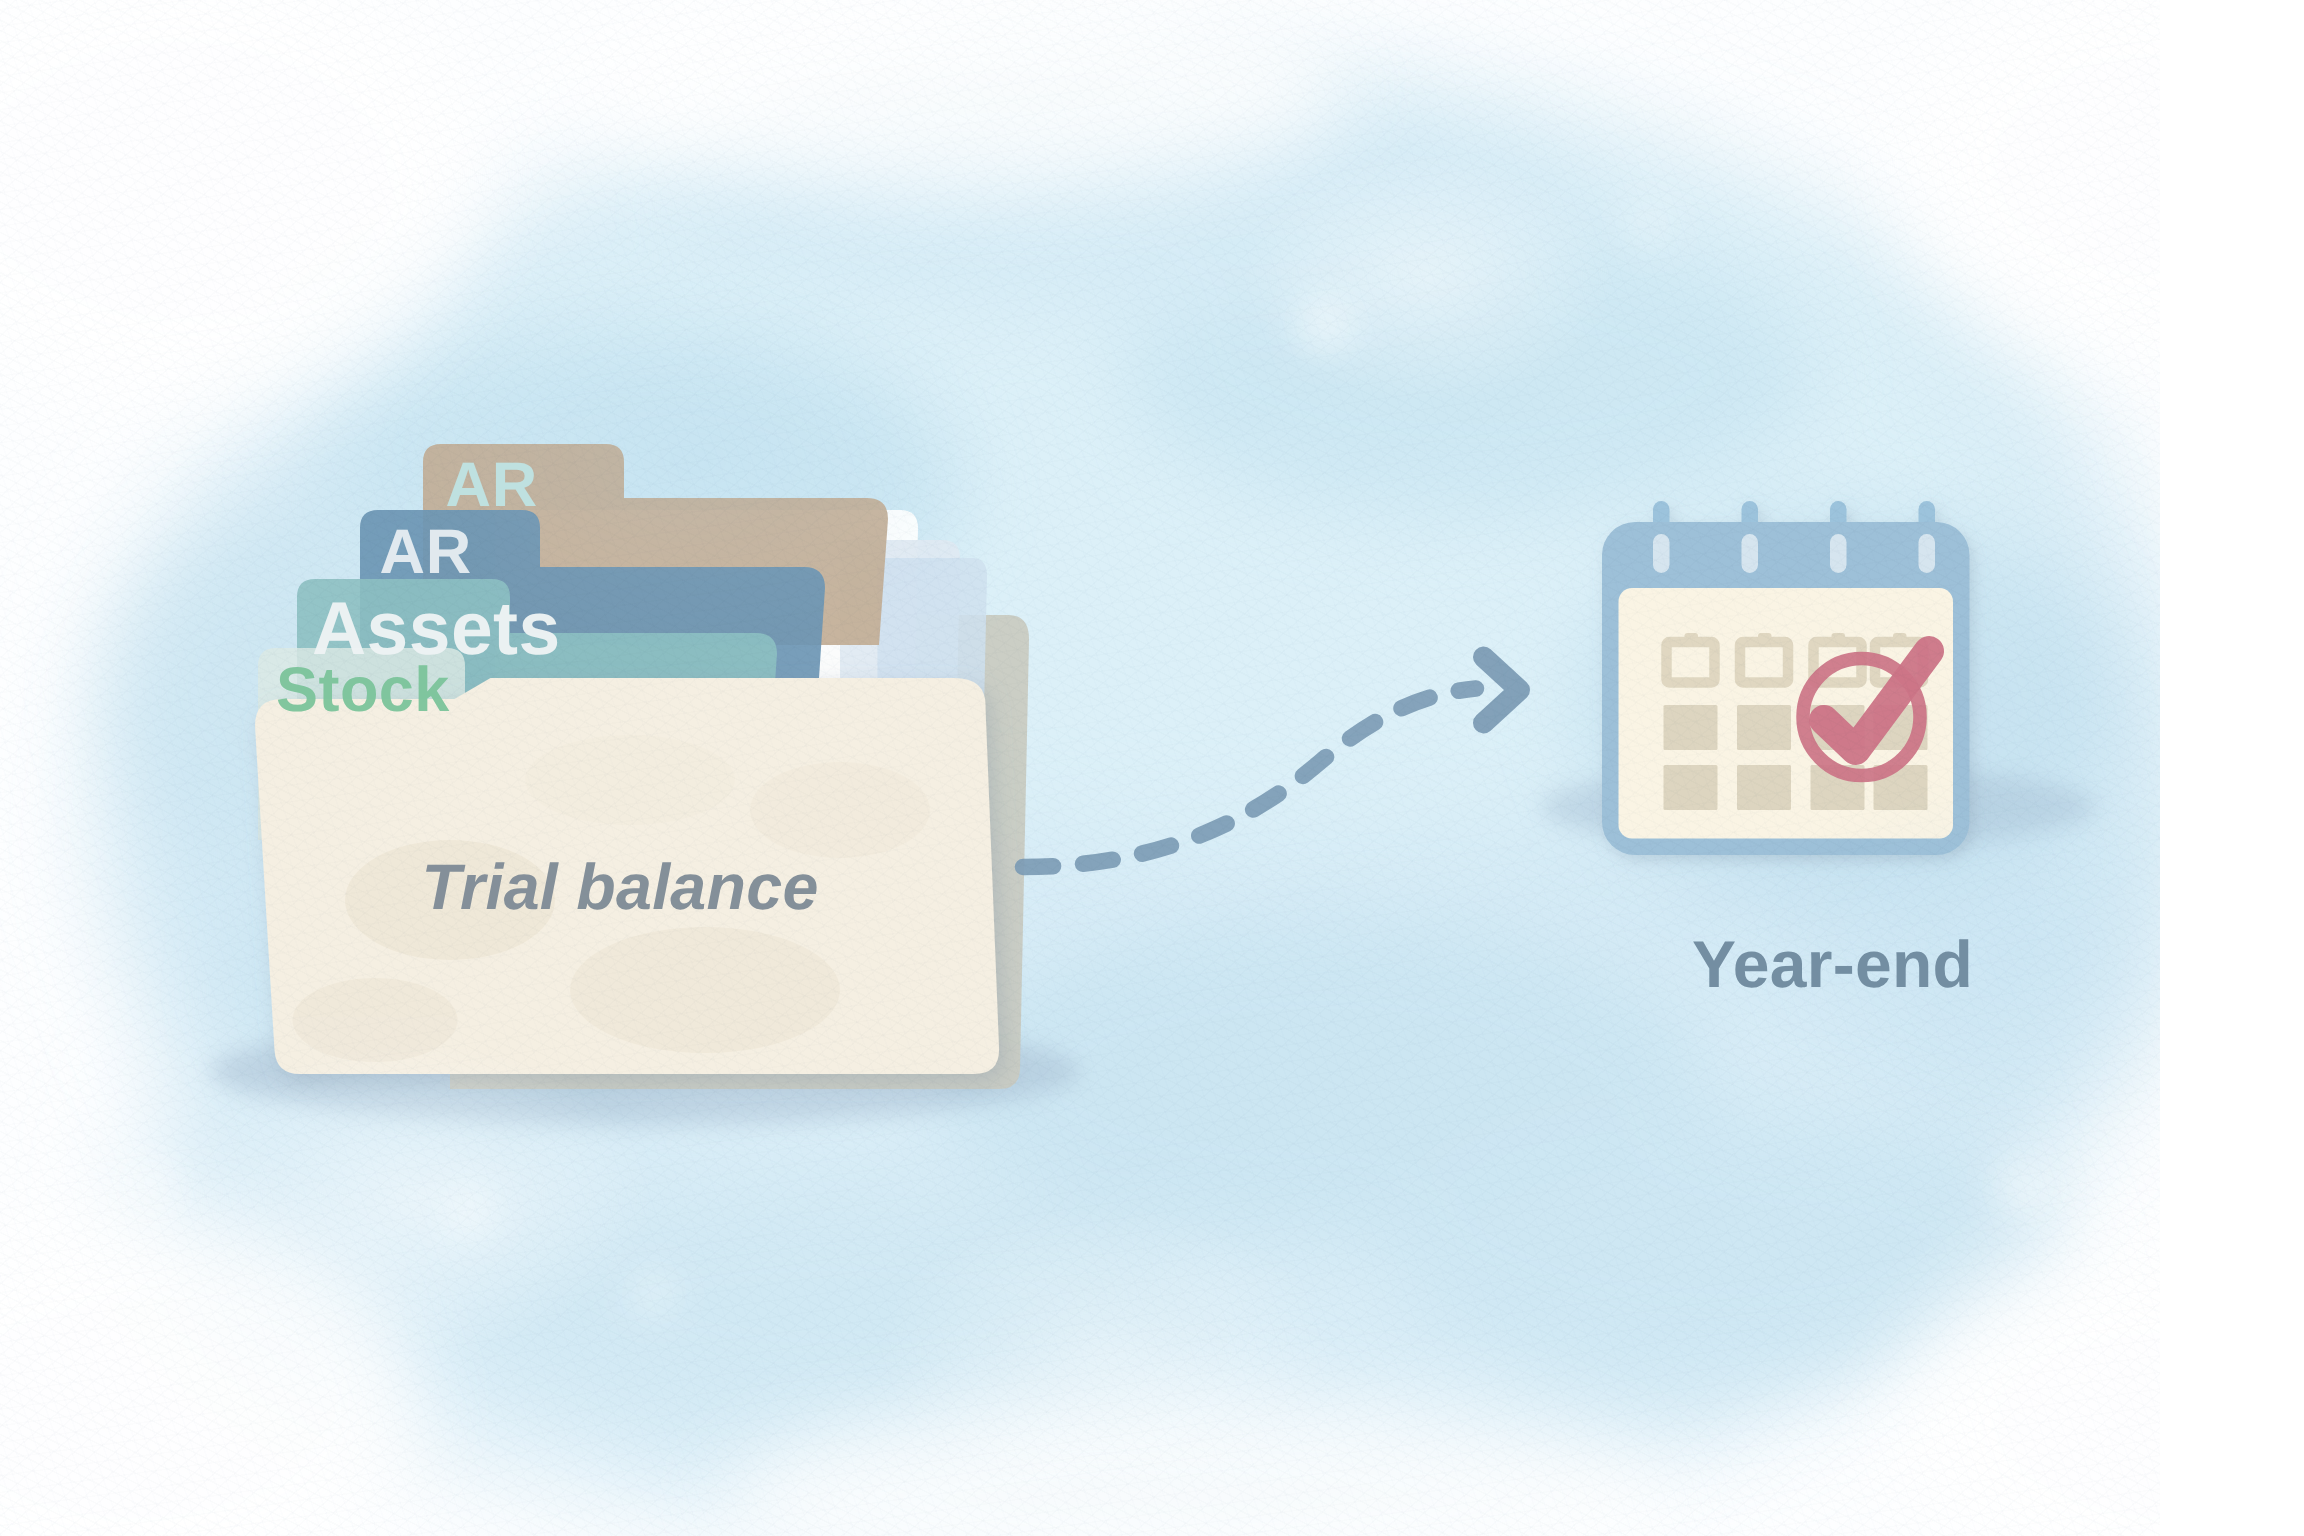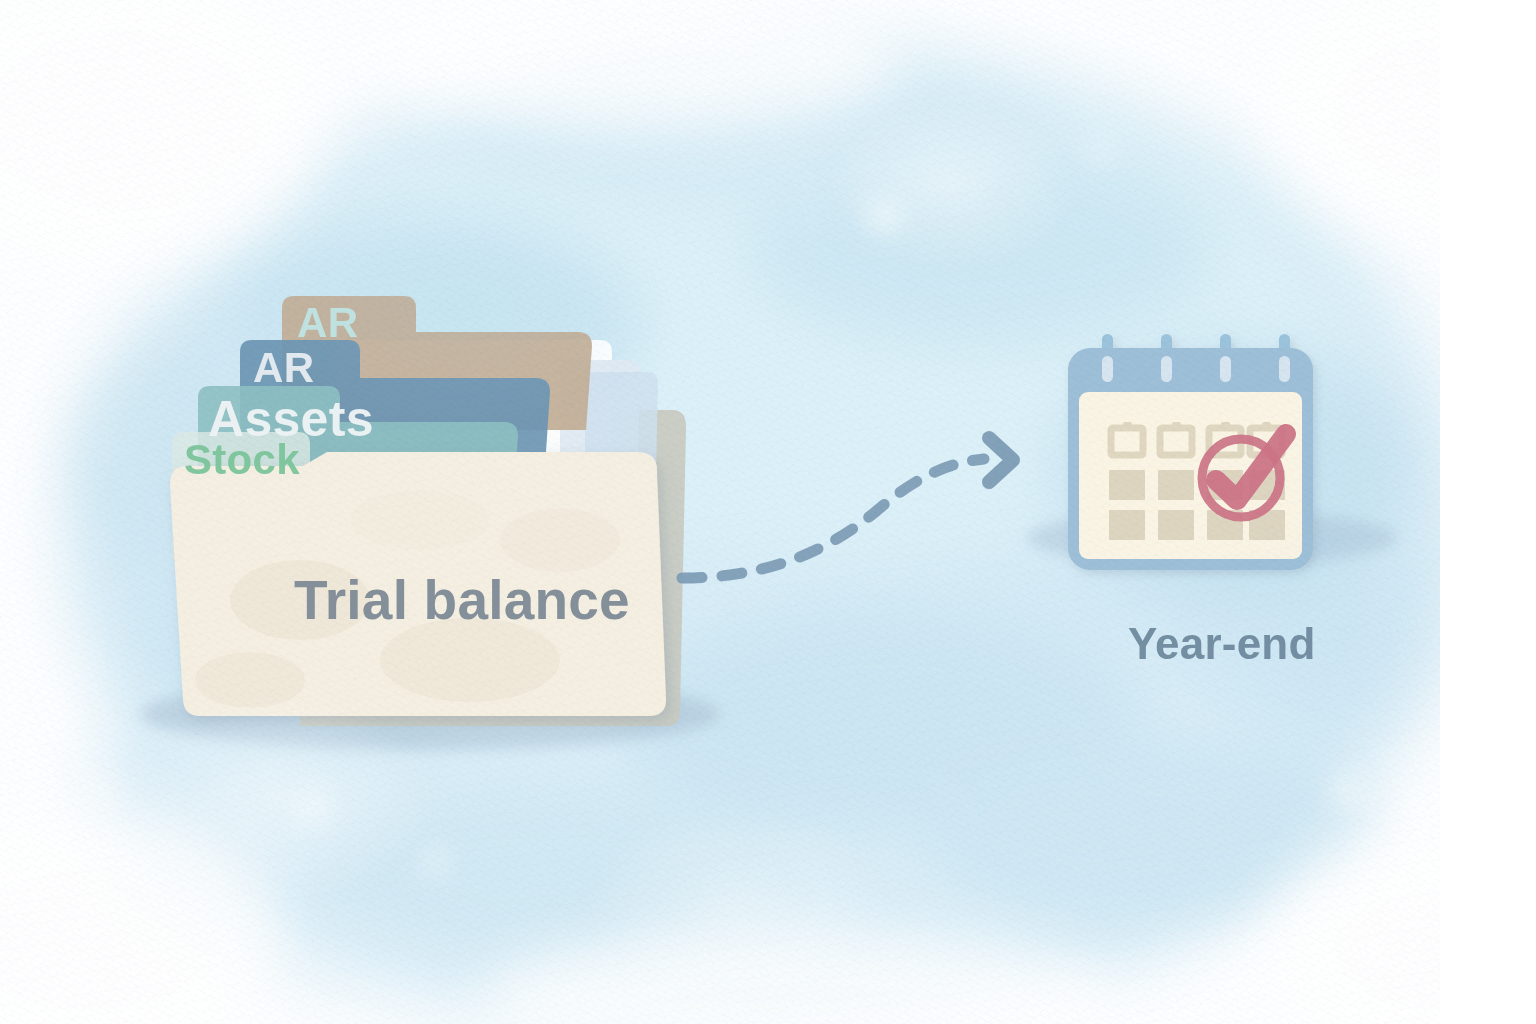--- a/index.html
+++ b/index.html
@@ -256,17 +256,17 @@
   <div id="grain"></div>
 
   <div class="lbl" style="left:297px; top:299px; font-size:42px; font-weight:700; color:#bfe4e4; letter-spacing:.5px; opacity:.95;">AR</div>
 
   <div class="lbl" style="left:253px; top:344px; font-size:42px; font-weight:700; color:#e7eef2; letter-spacing:.5px; opacity:.95;">AR</div>
 
   <div class="lbl" style="left:208px; top:390px; font-size:50px; font-weight:700; color:#eef3f4; letter-spacing:.3px; opacity:.97;">Assets</div>
 
   <div class="lbl" style="left:184px; top:436px; font-size:42px; font-weight:700; color:#7cc49b; letter-spacing:.3px; opacity:.95;">Stock</div>
 
-  <div class="lbl" style="left:294px; top:568px; font-size:55px; font-weight:700; color:#7f8b96; letter-spacing:.2px; opacity:.95;">Trial balance</div>
+  <div class="lbl" style="left:281px; top:568px; font-size:43px; font-weight:700; color:#7f8b96; letter-spacing:.2px; opacity:.95;font-style:italic;">Trial balance</div>
 
   <div class="lbl" style="left:1108px; top:619px; font-size:44px; font-weight:700; color:#6f8a9e; letter-spacing:.2px; opacity:.95;margin-left:20px;">Year-end</div>
 
 </div>
 
 </body></html>

